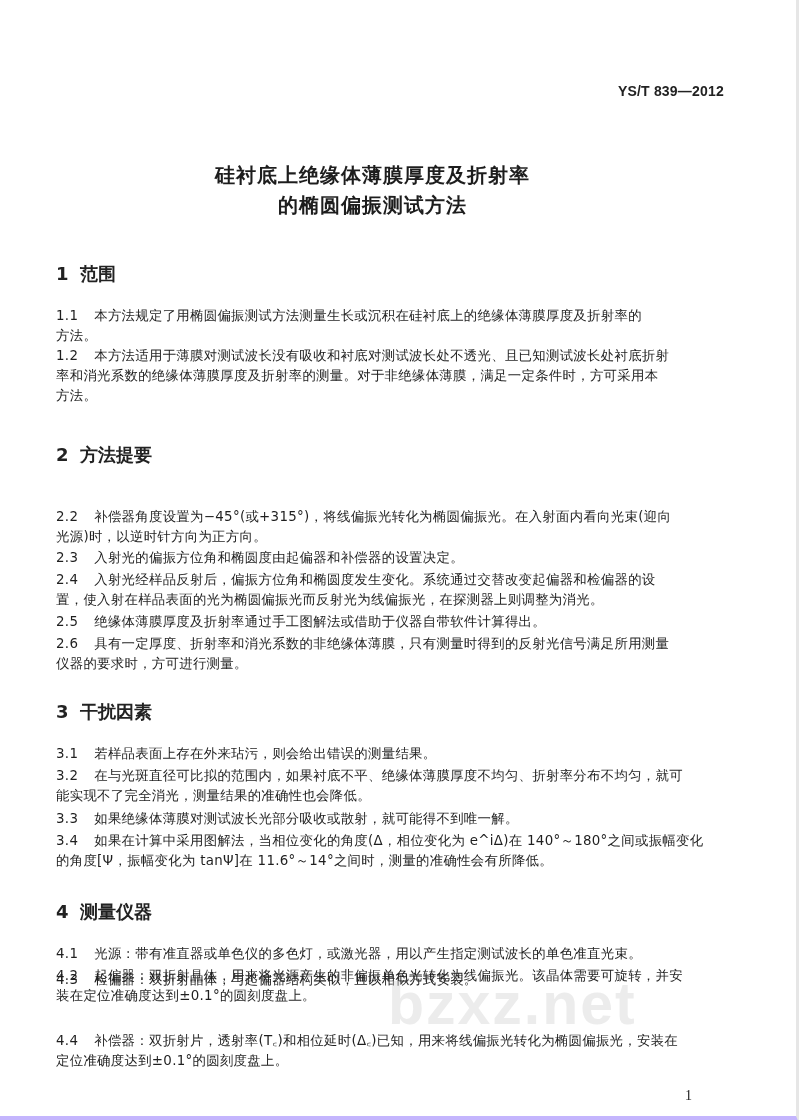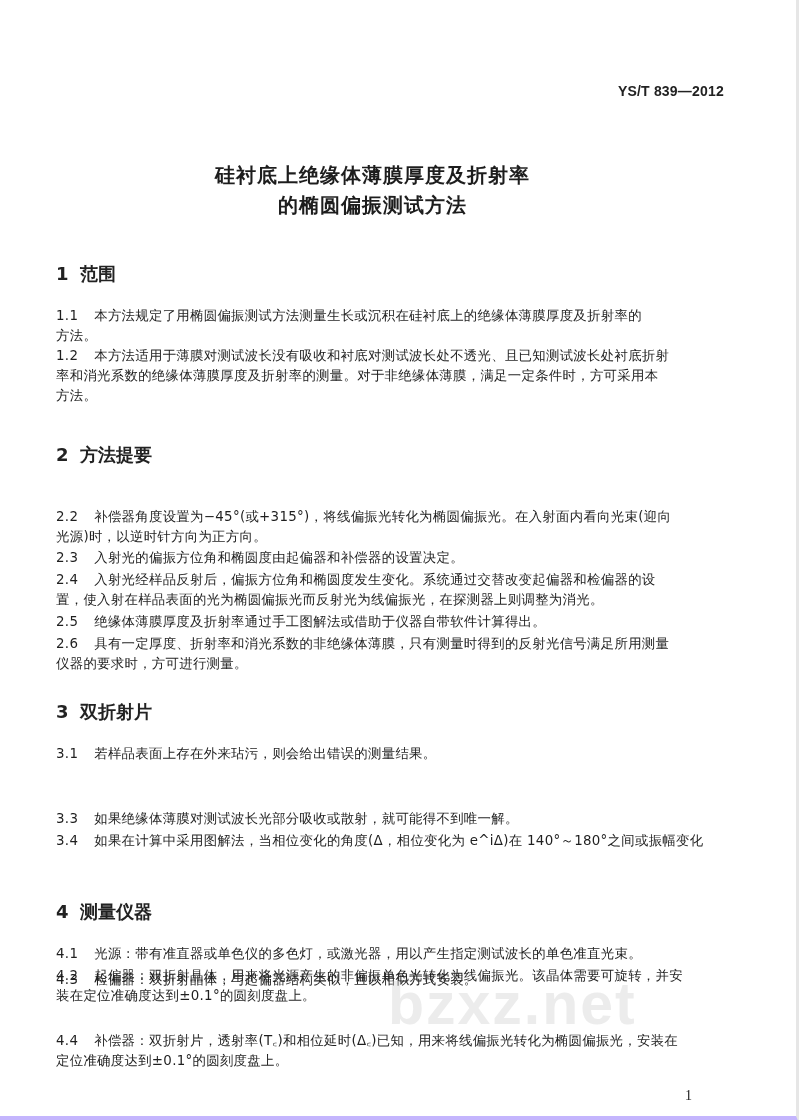--- a/index.html
+++ b/index.html
@@ -87,30 +87,35 @@
   </div>
   <div class="para" style="top:612px">
     <span class="pnum">2.5</span><span>绝缘体薄膜厚度及折射率通过手工图解法或借助于仪器自带软件计算得出。</span>
   </div>
   <div class="para" style="top:634px">
     <span class="pnum">2.6</span><span>具有一定厚度、折射率和消光系数的非绝缘体薄膜，只有测量时得到的反射光信号满足所用测量</span><br>
     <span>仪器的要求时，方可进行测量。</span>
   </div>
 
   <div class="section-head" style="top:700px">
-    <span class="num">3</span><span>双折射片</span>
+    <span class="num">3</span><span>干扰因素</span>
   </div>
   <div class="para" style="top:744px">
     <span class="pnum">3.1</span><span>若样品表面上存在外来玷污，则会给出错误的测量结果。</span>
+  </div>
+  <div class="para" style="top:766px">
+    <span class="pnum">3.2</span><span>在与光斑直径可比拟的范围内，如果衬底不平、绝缘体薄膜厚度不均匀、折射率分布不均匀，就可</span><br>
+    <span>能实现不了完全消光，测量结果的准确性也会降低。</span>
   </div>
   <div class="para" style="top:809px">
     <span class="pnum">3.3</span><span>如果绝缘体薄膜对测试波长光部分吸收或散射，就可能得不到唯一解。</span>
   </div>
   <div class="para" style="top:831px">
     <span class="pnum">3.4</span><span>如果在计算中采用图解法，当相位变化的角度(Δ，相位变化为 e^iΔ)在 140°～180°之间或振幅变化</span><br>
+    <span>的角度[Ψ，振幅变化为 tanΨ]在 11.6°～14°之间时，测量的准确性会有所降低。</span>
   </div>
 
   <div class="section-head" style="top:900px">
     <span class="num">4</span><span>测量仪器</span>
   </div>
   <div class="para" style="top:944px">
     <span class="pnum">4.1</span><span>光源：带有准直器或单色仪的多色灯，或激光器，用以产生指定测试波长的单色准直光束。</span>
   </div>
   <div class="para" style="top:966px">
     <span class="pnum">4.2</span><span>起偏器：双折射晶体，用来将光源产生的非偏振单色光转化为线偏振光。该晶体需要可旋转，并安</span><br>

